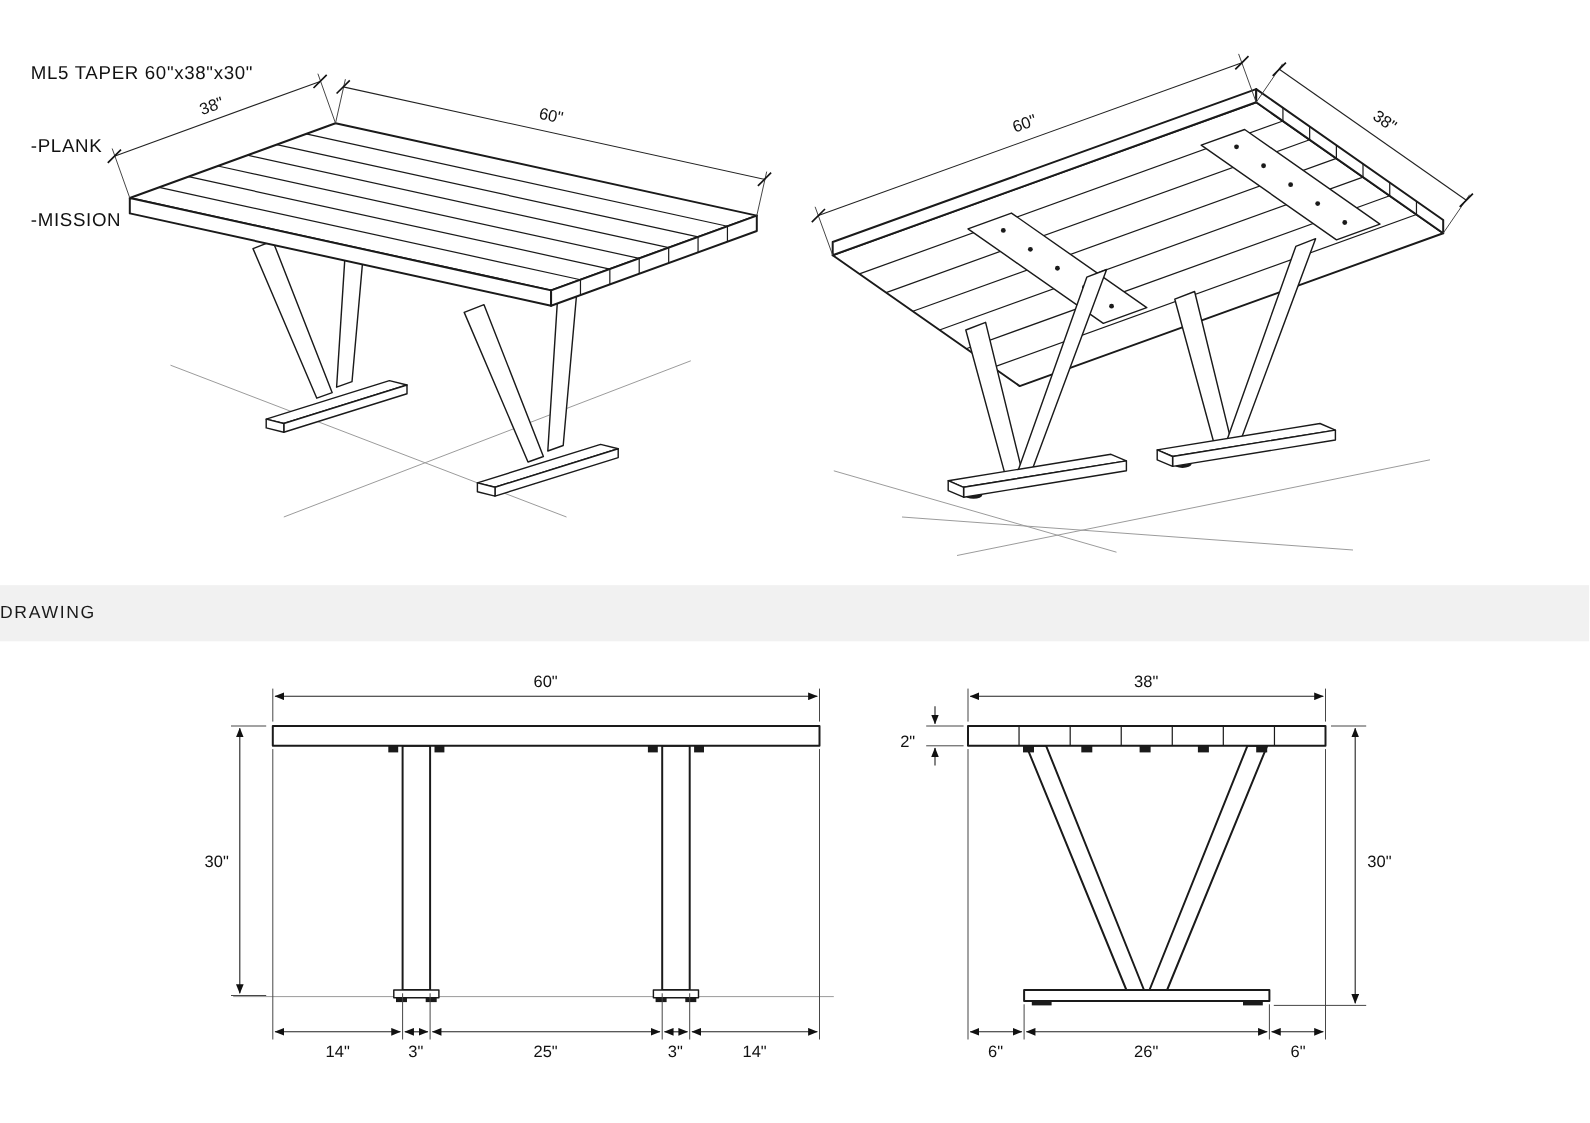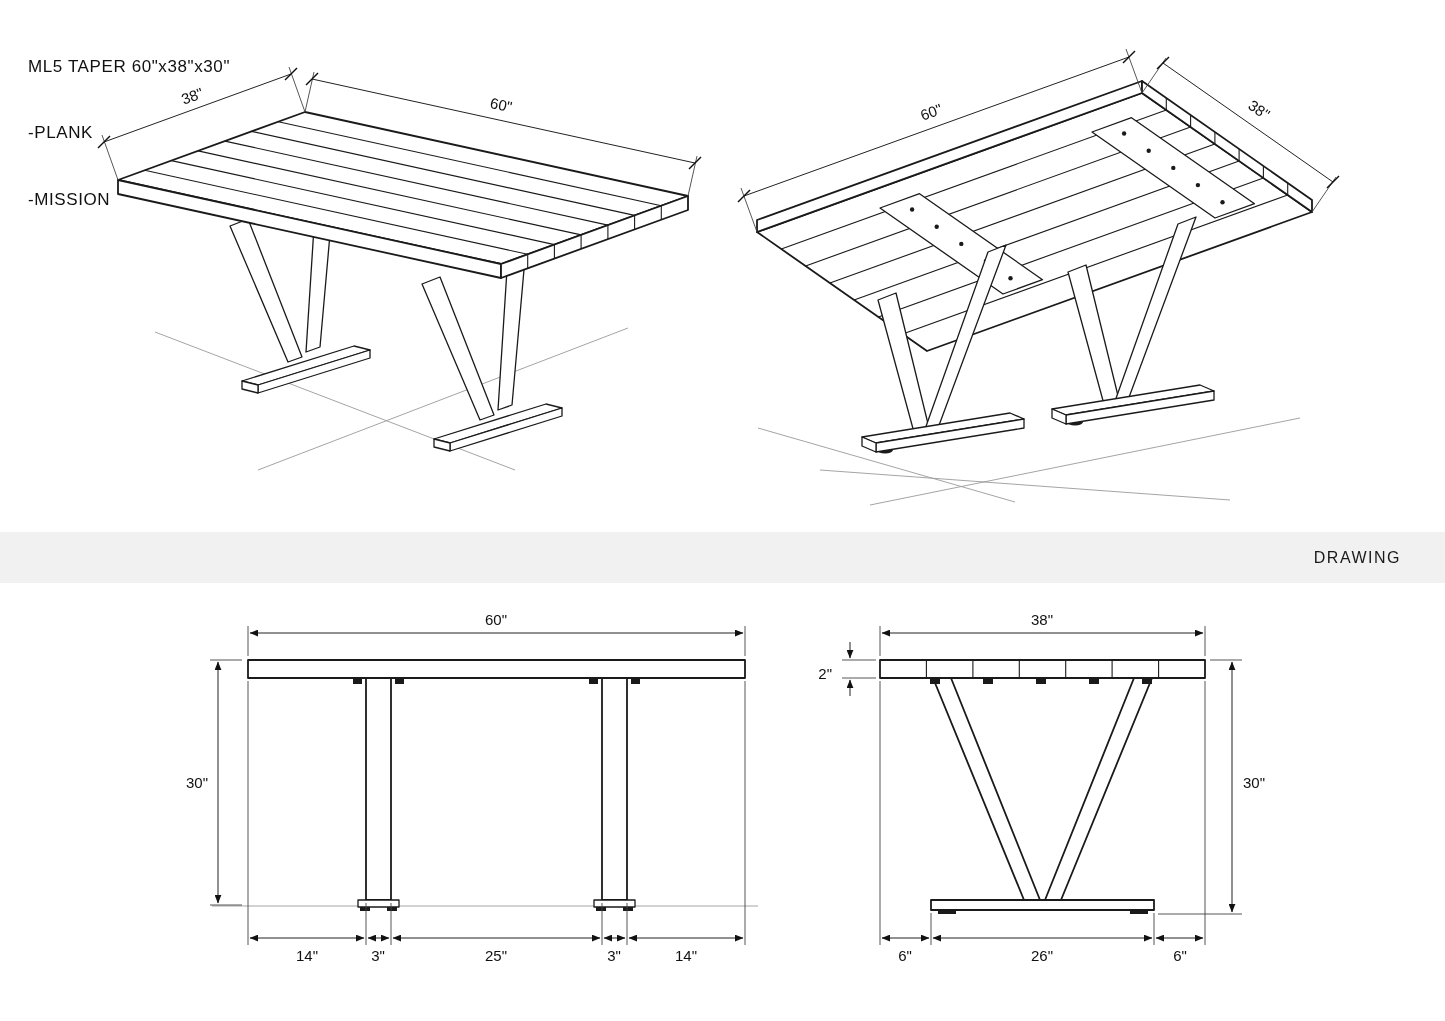--- a/index.html
+++ b/index.html
@@ -3,21 +3,21 @@
 <meta charset="utf-8">
 <style>
   html,body{margin:0;padding:0;background:#fff;}
   #sheet{position:relative;width:1445px;height:1021px;background:#ffffff;overflow:hidden;
          font-family:"Liberation Sans",sans-serif;color:#111;}
   #title-block{position:absolute;left:28px;top:12px;font-size:17px;line-height:1.3;
                letter-spacing:.6px;color:#111;white-space:pre;}
   #title-block .tline{display:block;}
   #top-drawing{position:absolute;left:0;top:0;}
   #banner{position:absolute;left:0;top:532px;width:1445px;height:51px;background:#f1f1f1;
-          display:flex;align-items:center;justify-content:flex-end;}
+          display:flex;align-items:center;}
   #banner .banner-label{font-size:16px;letter-spacing:1.5px;color:#1a1a1a;padding-right:44px;}
   #bottom-drawing{position:absolute;left:0;top:583px;}
   svg text{font-family:"Liberation Sans",sans-serif;font-size:15px;fill:#111;}
   .obj{fill:#ffffff;stroke:#1a1a1a;stroke-width:1.8;stroke-linejoin:round;}
   .obj2{fill:#ffffff;stroke:#1a1a1a;stroke-width:1.3;stroke-linejoin:round;}
   .det{stroke:#1a1a1a;stroke-width:1.1;fill:none;}
   .dim{stroke:#222;stroke-width:1;fill:none;}
   .ext{stroke:#444;stroke-width:.9;fill:none;}
   .tick{stroke:#111;stroke-width:1.5;fill:none;}
   .ground{stroke:#9a9a9a;stroke-width:.9;fill:none;}

